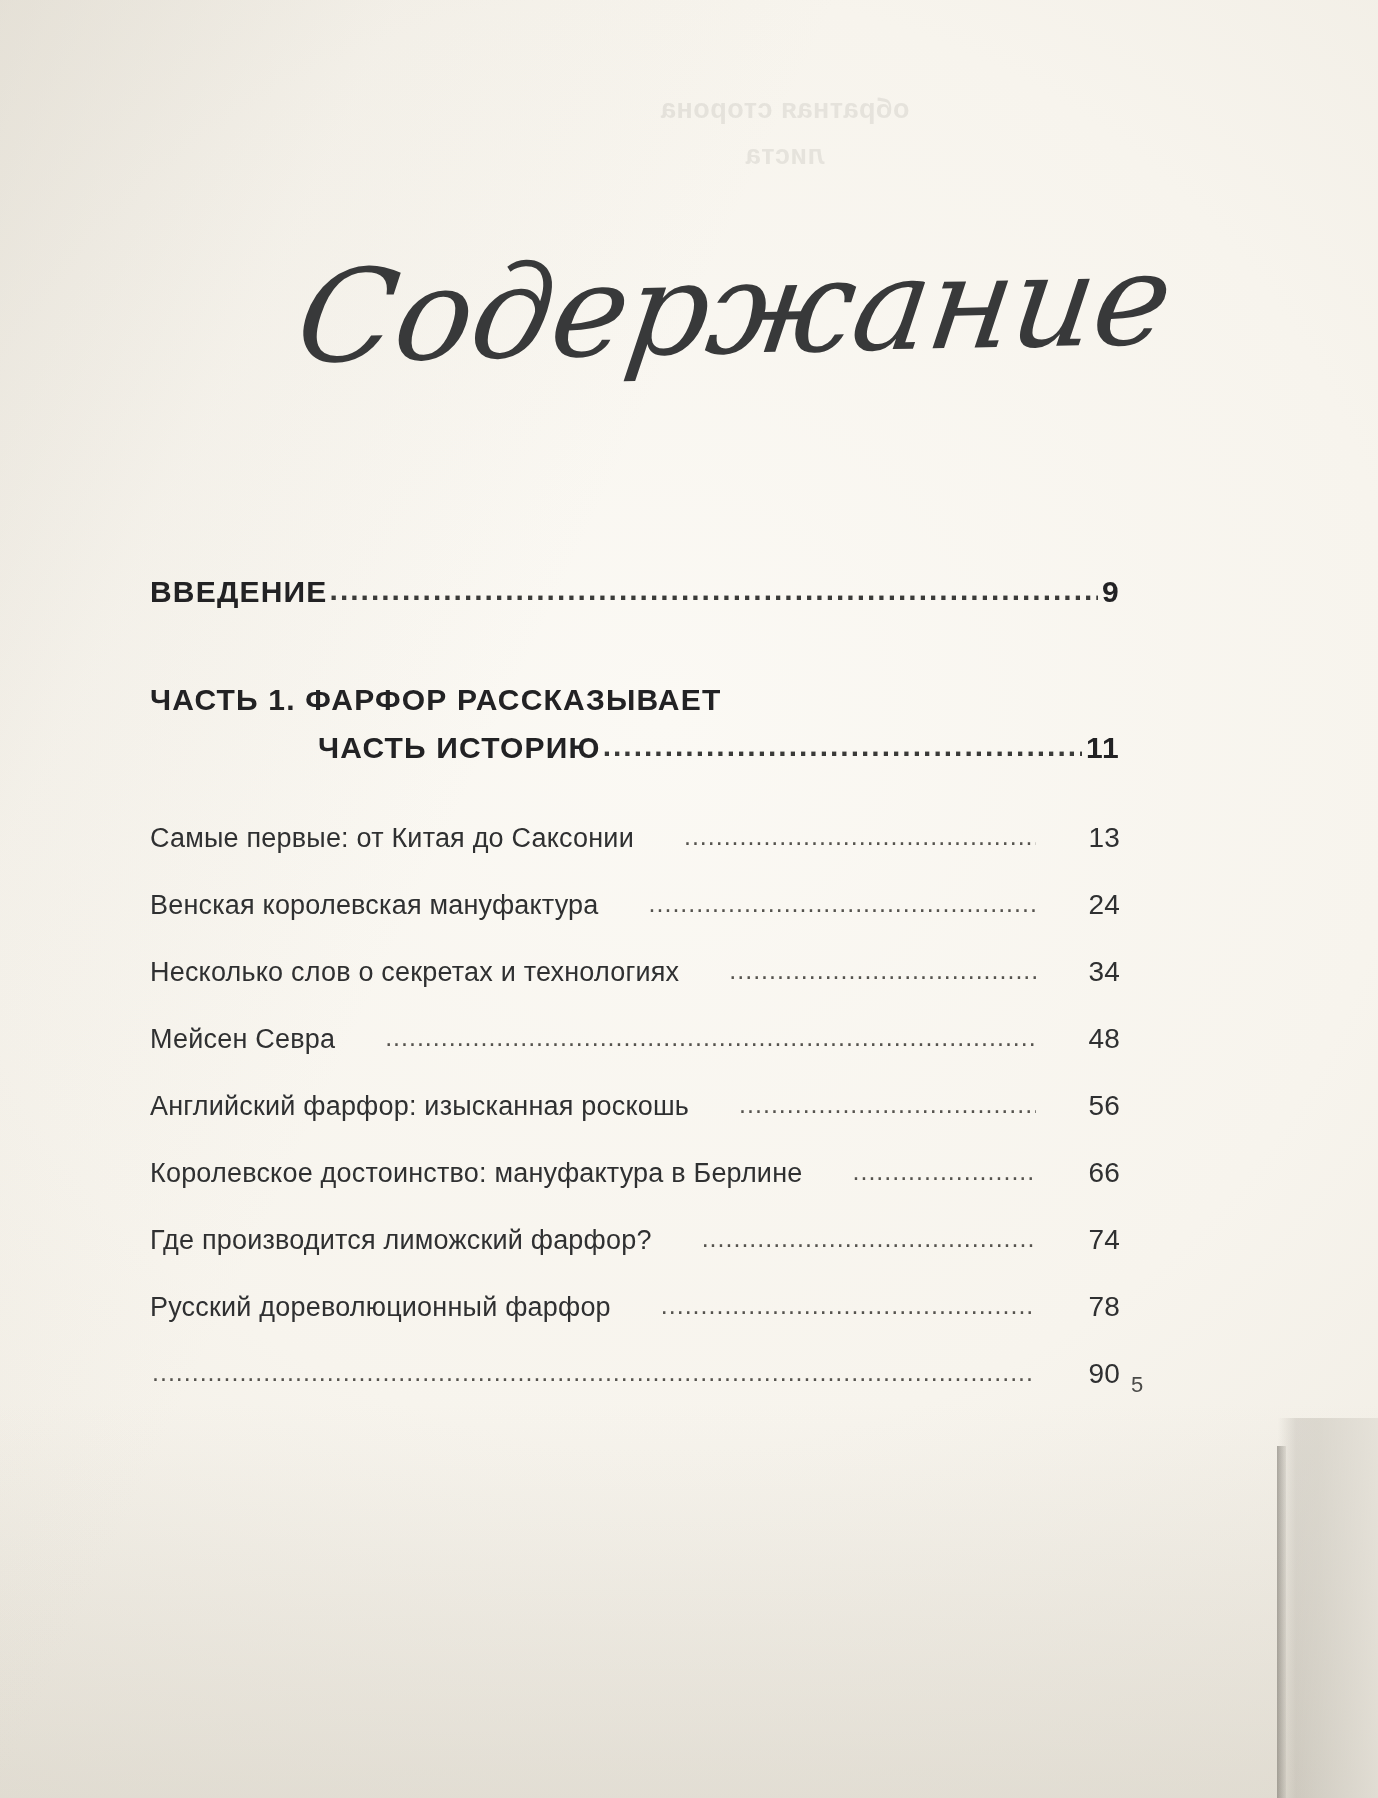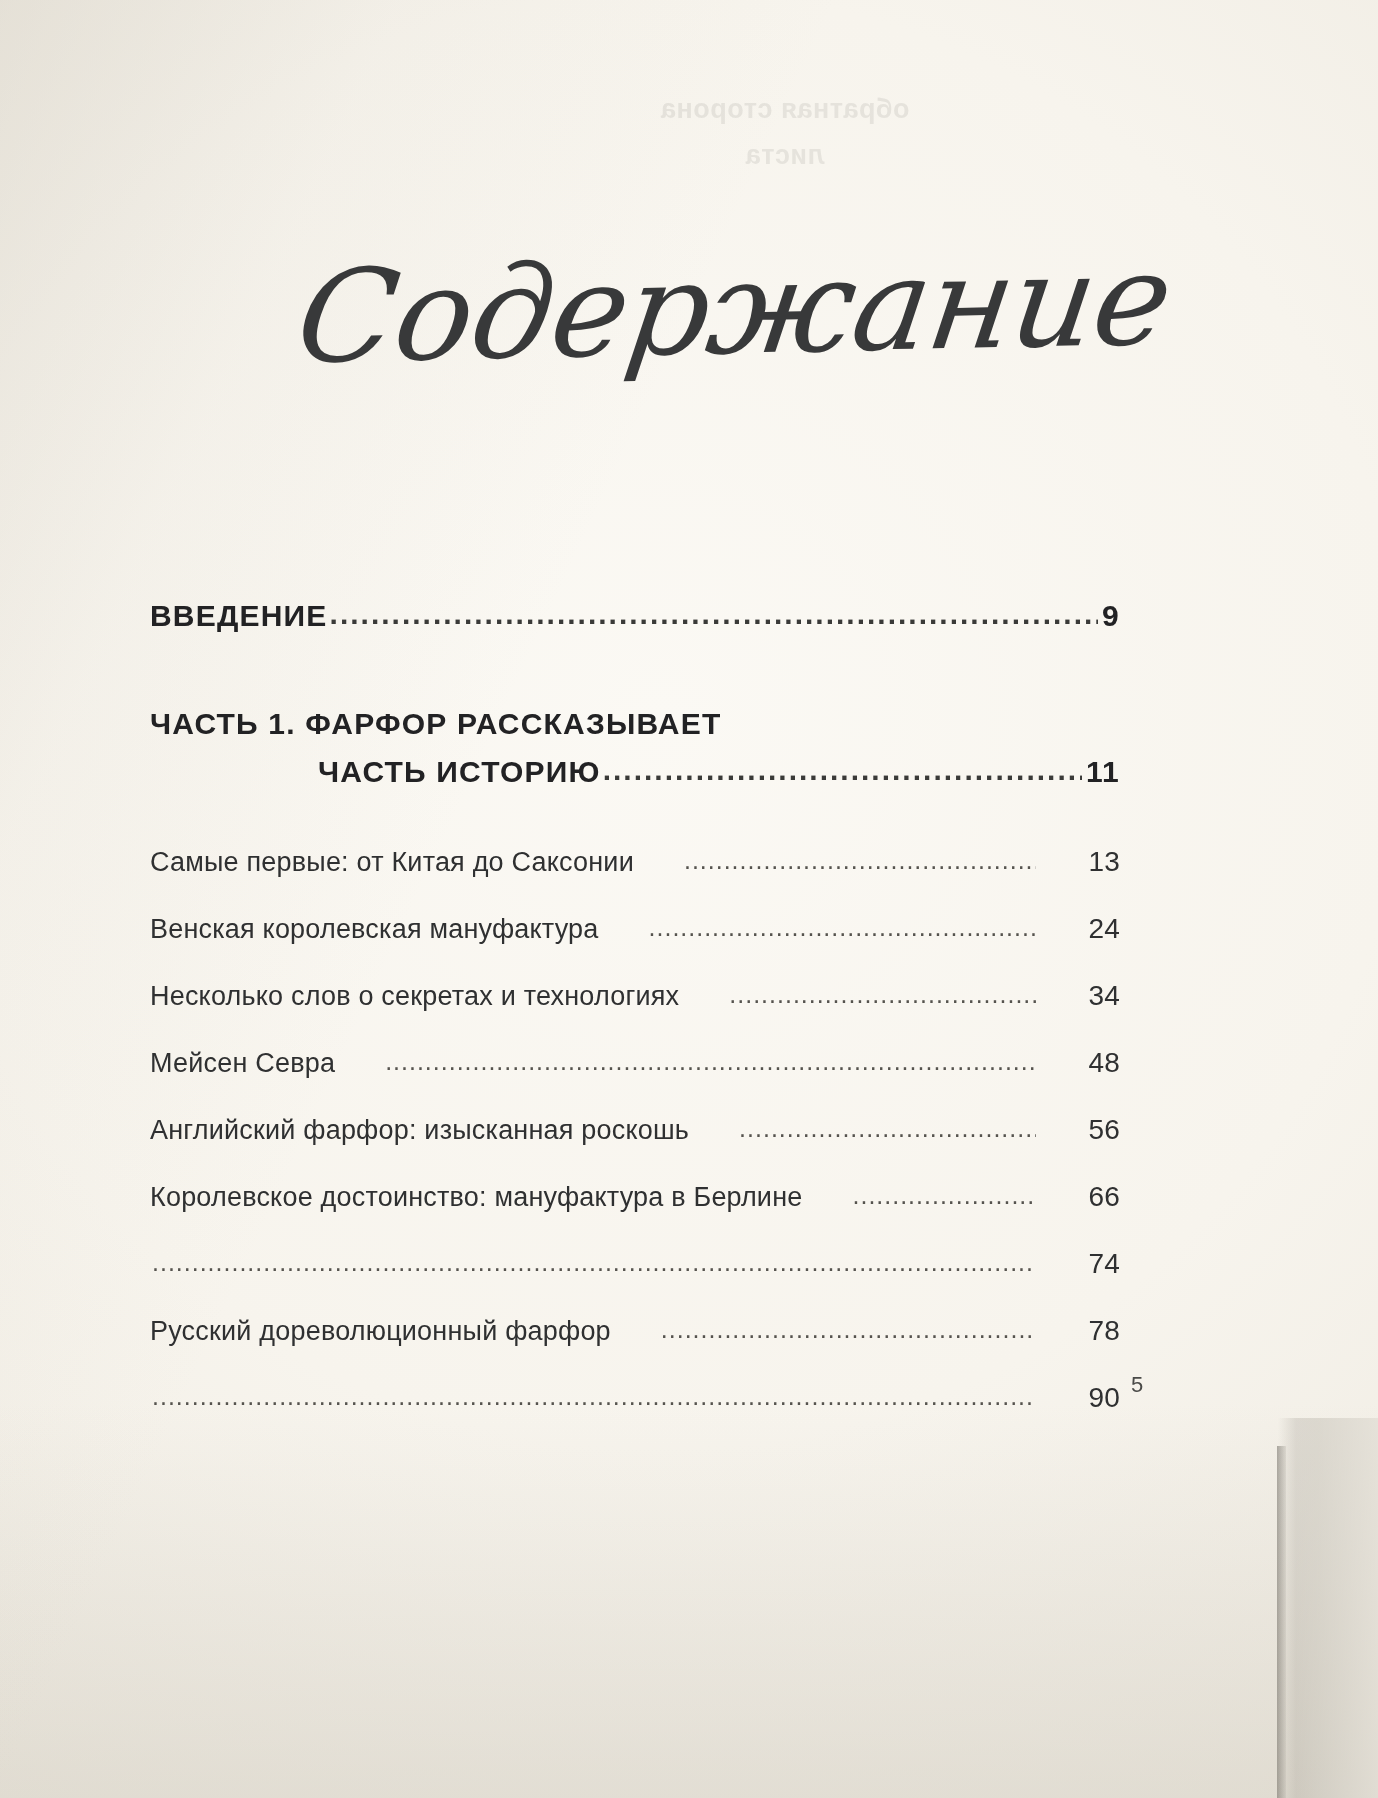--- a/index.html
+++ b/index.html
@@ -118,21 +118,20 @@
     font-weight: 700;
     font-size: 30px;
   }
   .major .dots {
     font-size: 30px;
     font-weight: 700;
   }
 
   .intro-row {
     margin-bottom: 74px;
-    margin-top: 24px;
   }
 
   .part-block {
     margin-bottom: 56px;
   }
   .part-line-1 {
     font-weight: 700;
     font-size: 30px;
     letter-spacing: 1.2px;
     color: #222224;
@@ -248,20 +247,21 @@
         <span class="page-no">56</span>
       </div>
 
       <div class="row minor">
         <span class="label">Королевское достоинство: мануфактура в Берлине</span>
         <span class="dots">............................................................................................................................</span>
         <span class="page-no">66</span>
       </div>
 
       <div class="row minor">
+        <span class="label">Где производится лиможский фарфор?</span>
         <span class="dots">............................................................................................................................</span>
         <span class="page-no">74</span>
       </div>
 
       <div class="row minor">
         <span class="label">Русский дореволюционный фарфор</span>
         <span class="dots">............................................................................................................................</span>
         <span class="page-no">78</span>
       </div>
 

